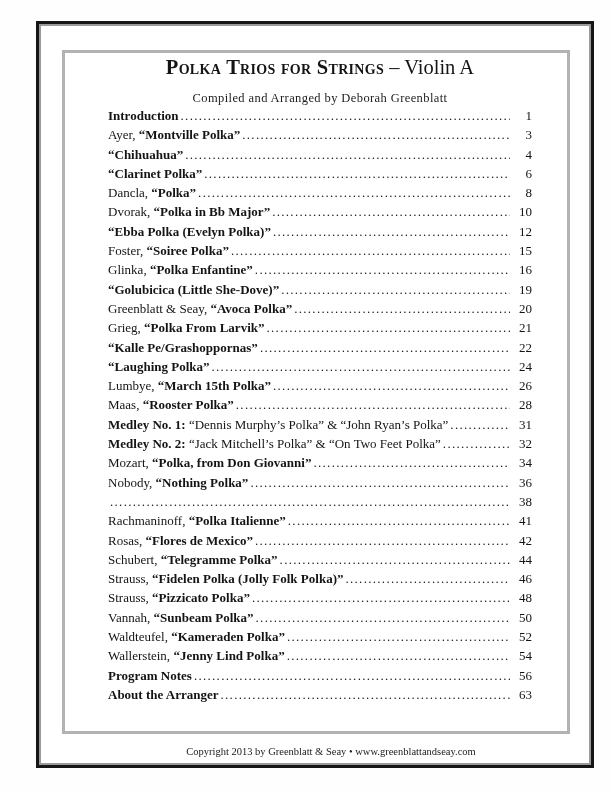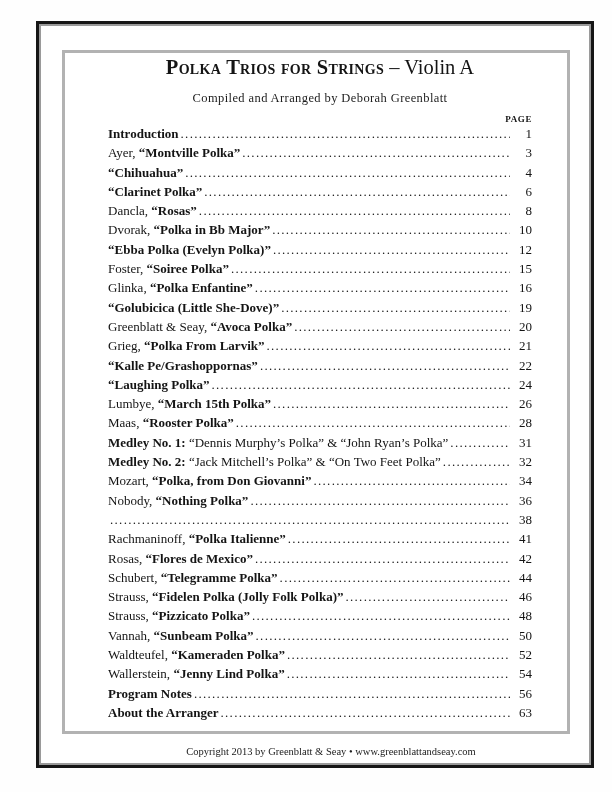--- a/index.html
+++ b/index.html
@@ -111,21 +111,20 @@
 
 <div class="page">
   <div class="outer-frame">
     <div class="frame-inner">
 
       <div class="content-box">
         <div class="title">
           <span class="title-main">Polka Trios for Strings</span><span class="title-suffix"> – Violin A</span>
         </div>
         <div class="subtitle">Compiled and Arranged by Deborah Greenblatt</div>
-        <div class="page-label">PAGE</div>
         <div class="toc">
             <div class="toc-row">
     <span class="toc-text"><span class="b">Introduction</span></span>
     <span class="leader">....................................................................................................................................................................................................................................................................</span>
     <span class="pnum">1</span>
   </div>
             <div class="toc-row">
     <span class="toc-text"><span>Ayer, </span><span class="b">“Montville Polka”</span></span>
     <span class="leader">....................................................................................................................................................................................................................................................................</span>
     <span class="pnum">3</span>
@@ -134,21 +133,21 @@
     <span class="toc-text"><span class="b">“Chihuahua”</span></span>
     <span class="leader">....................................................................................................................................................................................................................................................................</span>
     <span class="pnum">4</span>
   </div>
             <div class="toc-row">
     <span class="toc-text"><span class="b">“Clarinet Polka”</span></span>
     <span class="leader">....................................................................................................................................................................................................................................................................</span>
     <span class="pnum">6</span>
   </div>
             <div class="toc-row">
-    <span class="toc-text"><span>Dancla, </span><span class="b">“Rosas”</span></span>
+    <span class="toc-text"><span>Dancla, </span><span class="b">“Polka”</span></span>
     <span class="leader">....................................................................................................................................................................................................................................................................</span>
     <span class="pnum">8</span>
   </div>
             <div class="toc-row">
     <span class="toc-text"><span>Dvorak, </span><span class="b">“Polka in Bb Major”</span></span>
     <span class="leader">....................................................................................................................................................................................................................................................................</span>
     <span class="pnum">10</span>
   </div>
             <div class="toc-row">
     <span class="toc-text"><span class="b">“Ebba Polka (Evelyn Polka)”</span></span>

